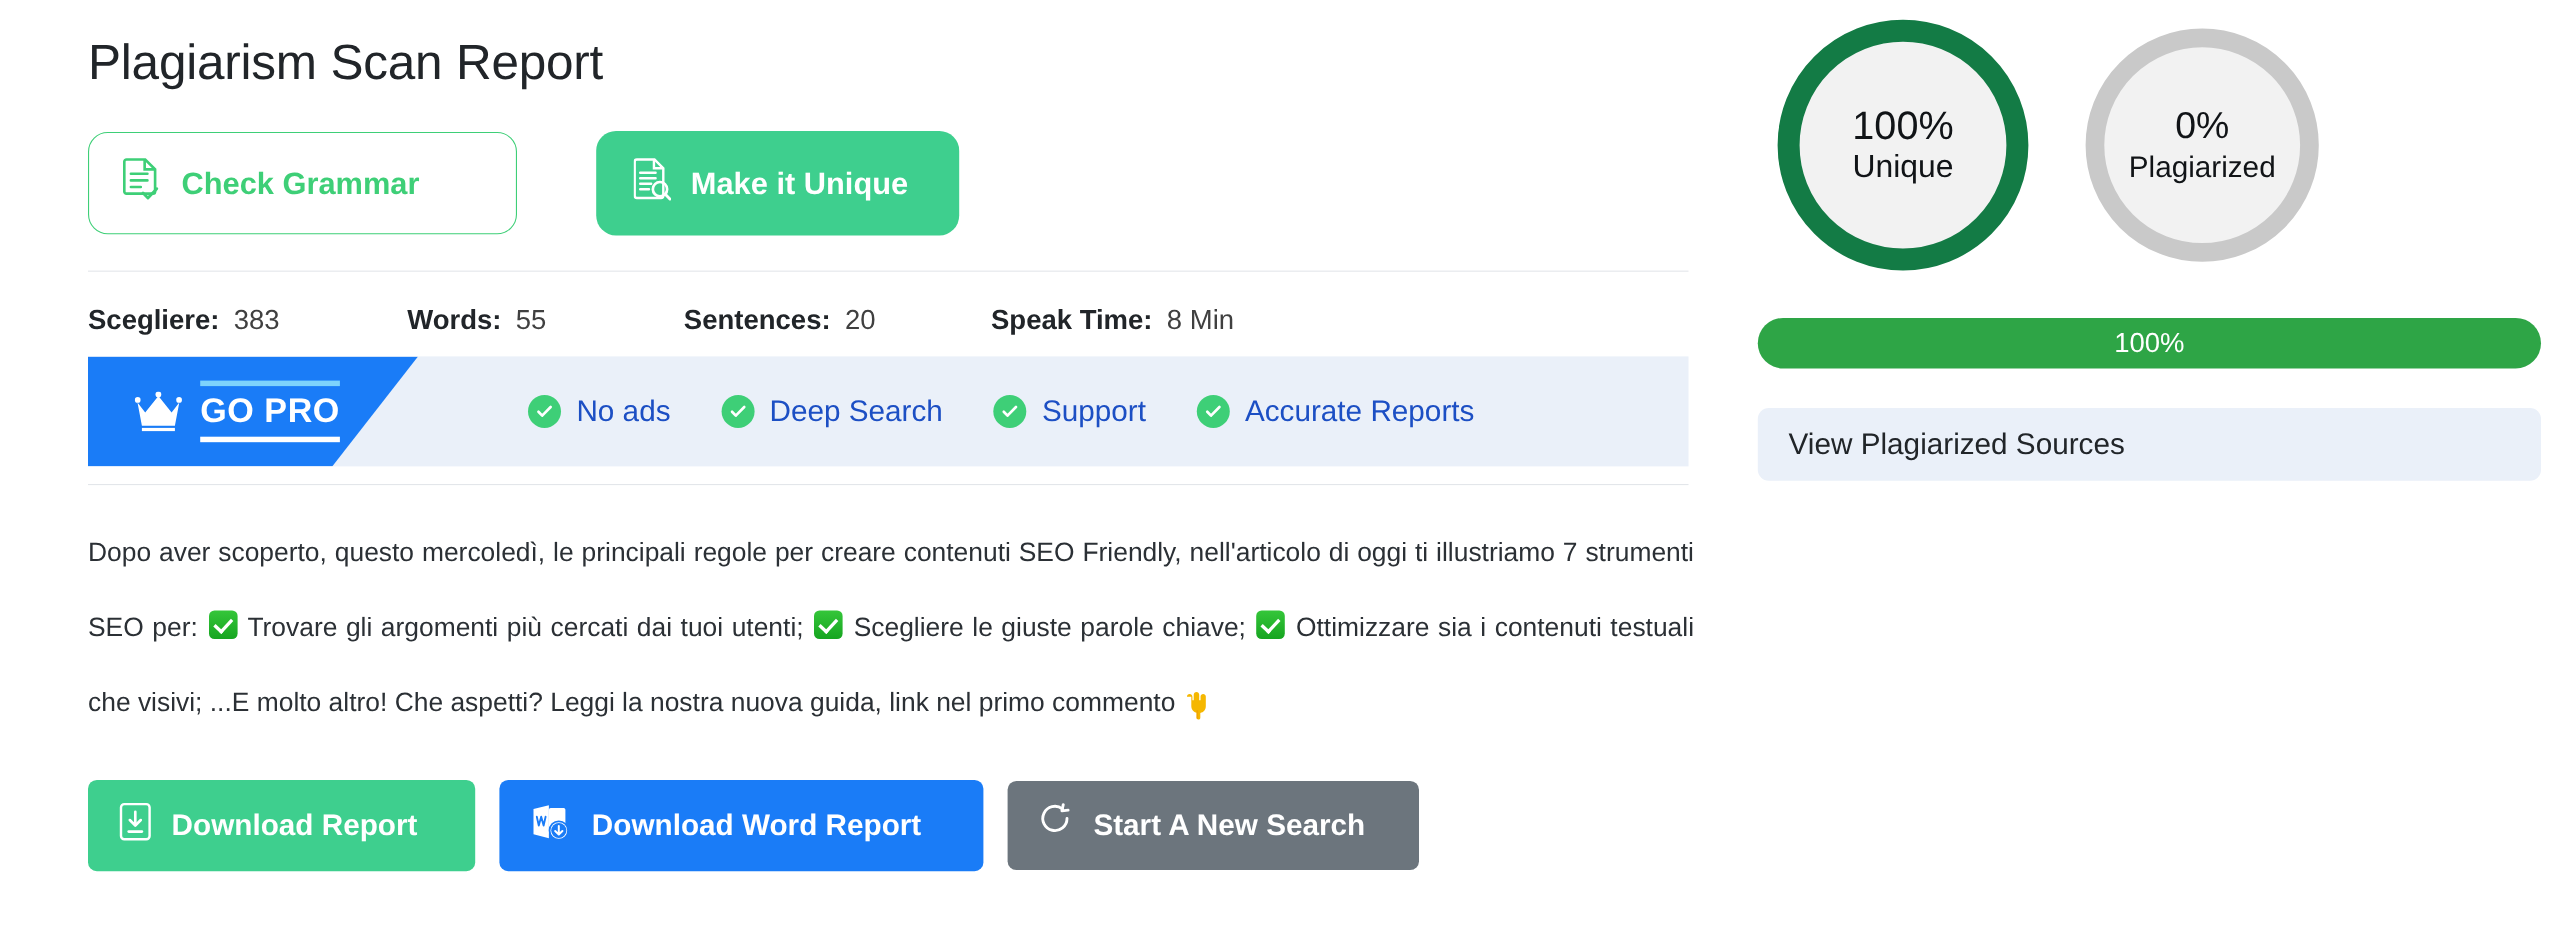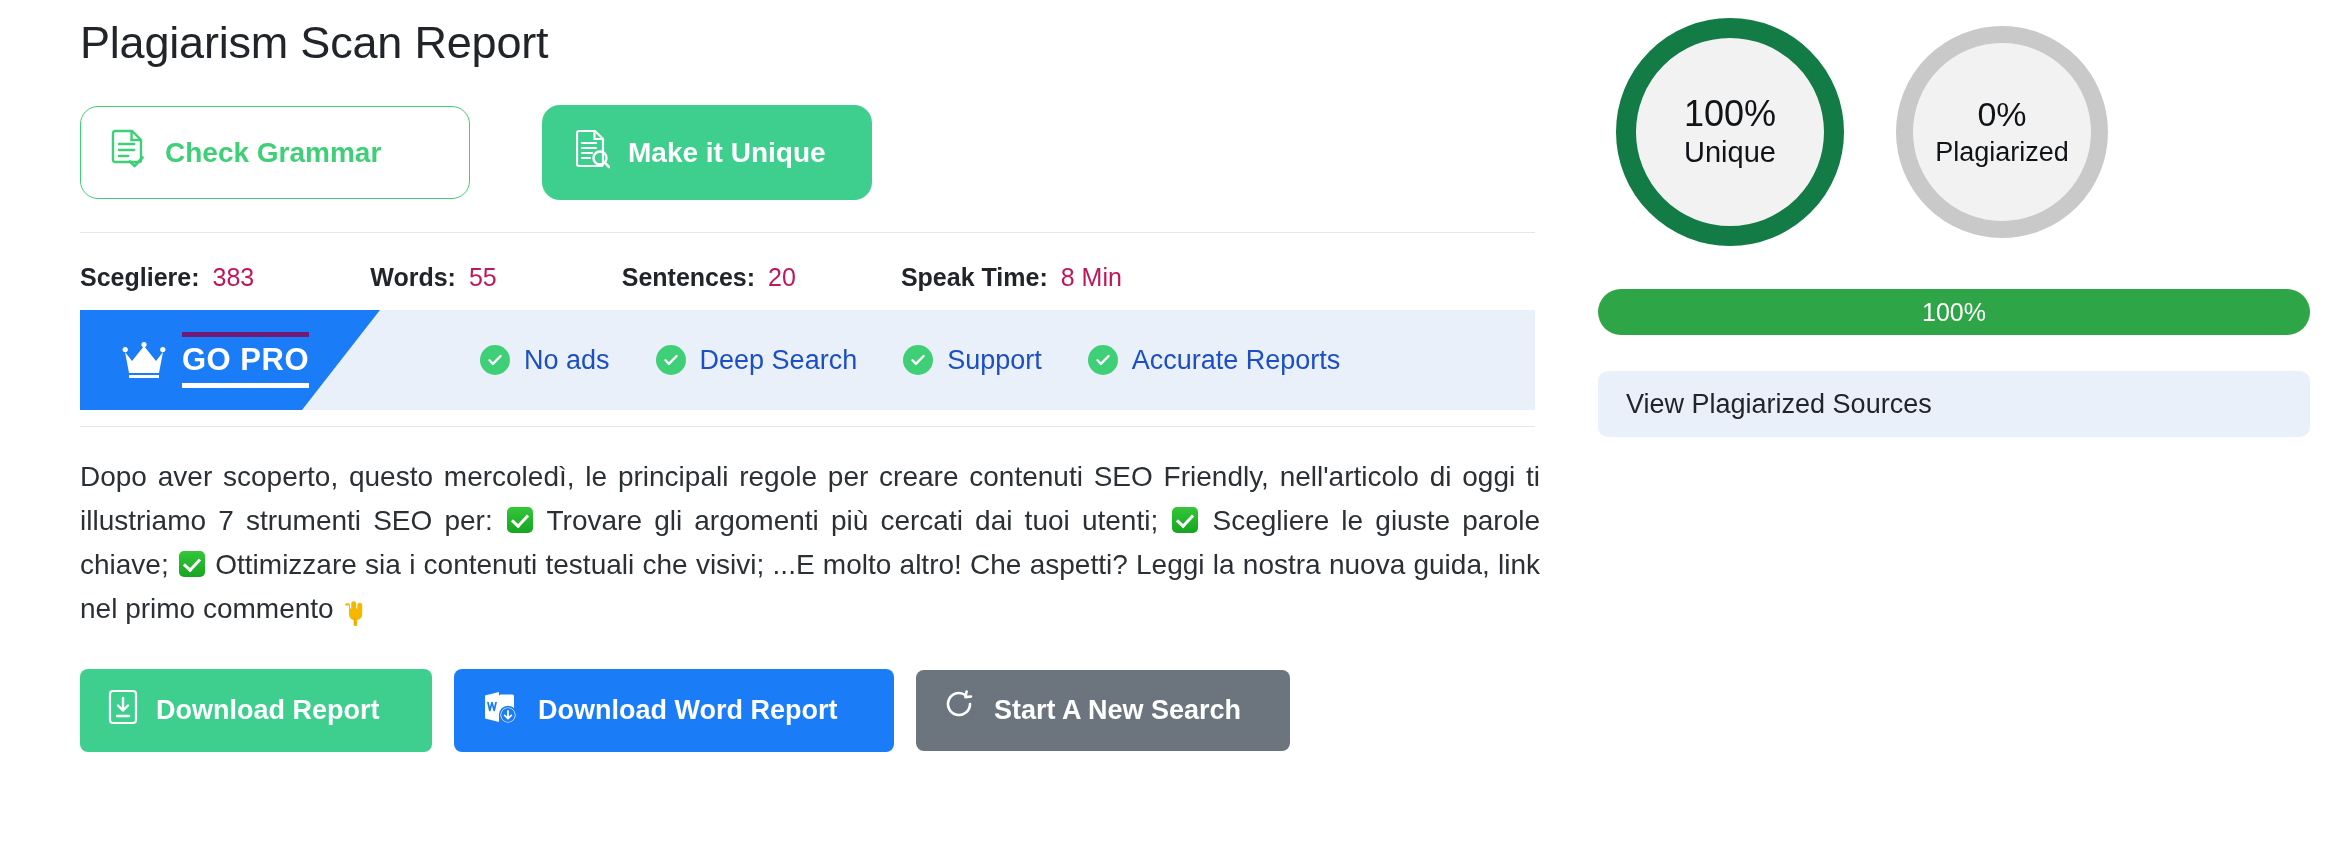--- a/index.html
+++ b/index.html
@@ -28,21 +28,21 @@
     width: 1460px;
     height: 854px;
   }
 
   .page-title {
     font-size: 45px;
     font-weight: 400;
     color: #212529;
     letter-spacing: -0.2px;
     margin: 0;
-    padding-top: 16px;
+    padding-top: 30px;
     line-height: 1.2;
   }
 
   .action-row {
     display: flex;
     align-items: center;
     gap: 28px;
     margin-top: 35px;
   }
 
@@ -94,21 +94,21 @@
     display: flex;
     align-items: baseline;
     gap: 13px;
   }
   .stat-label {
     font-weight: bold;
     color: #212529;
   }
   .stat-value {
     font-weight: 400;
-    color: #be185d;
+    color: #404040;
     text-align: right;
   }
   .stat-1 { margin-left: 0; }
   .stat-2 { margin-left: 116px; }
   .stat-3 { margin-left: 125px; }
   .stat-4 { margin-left: 105px; }
 
   
   .gopro-banner {
     position: relative;
@@ -135,21 +135,21 @@
   .crown-icon {
     width: 44px;
     height: 36px;
     flex: 0 0 auto;
   }
   .gopro-text {
     color: #ffffff;
     font-size: 31px;
     font-weight: bold;
     letter-spacing: 0.5px;
-    border-top: 5px solid #701a75;
+    border-top: 5px solid #7dd3fc;
     border-bottom: 5px solid #ffffff;
     padding: 7px 0 7px 0;
     line-height: 1.05;
   }
   .features {
     position: absolute;
     left: 400px;
     top: 0;
     height: 100px;
     display: flex;
@@ -174,22 +174,22 @@
   }
   .feature-label {
     color: #1c4fc4;
     font-size: 27px;
   }
 
   
   .report-text {
     margin-top: 28px;
     width: 1460px;
-    font-size: 28px;
-    line-height: 44px;
+    font-size: 24px;
+    line-height: 68px;
     color: #2b3035;
     text-align: justify;
     text-justify: inter-word;
   }
   .emoji-check {
     display: inline-block;
     width: 26px;
     height: 26px;
     border-radius: 5px;
     background: linear-gradient(#35c63a, #16a520);

